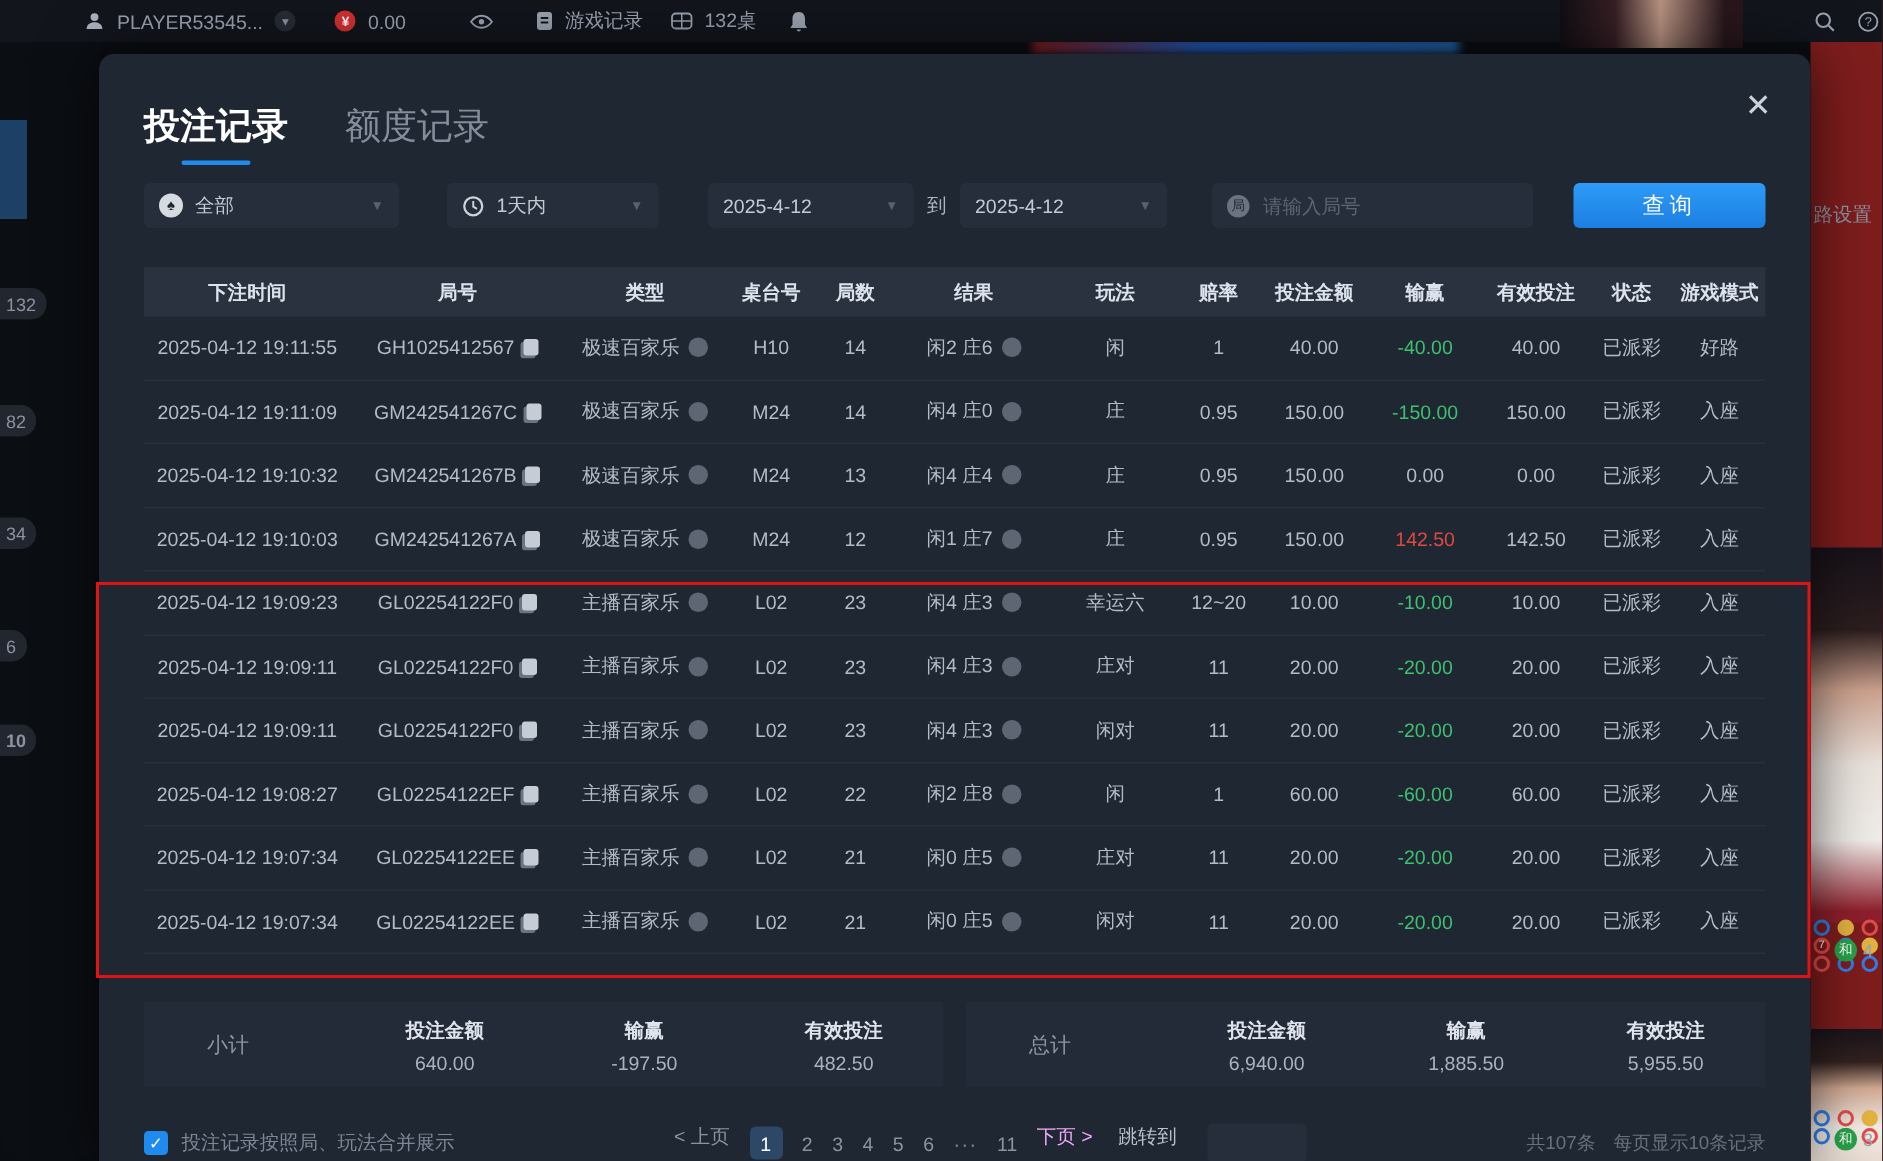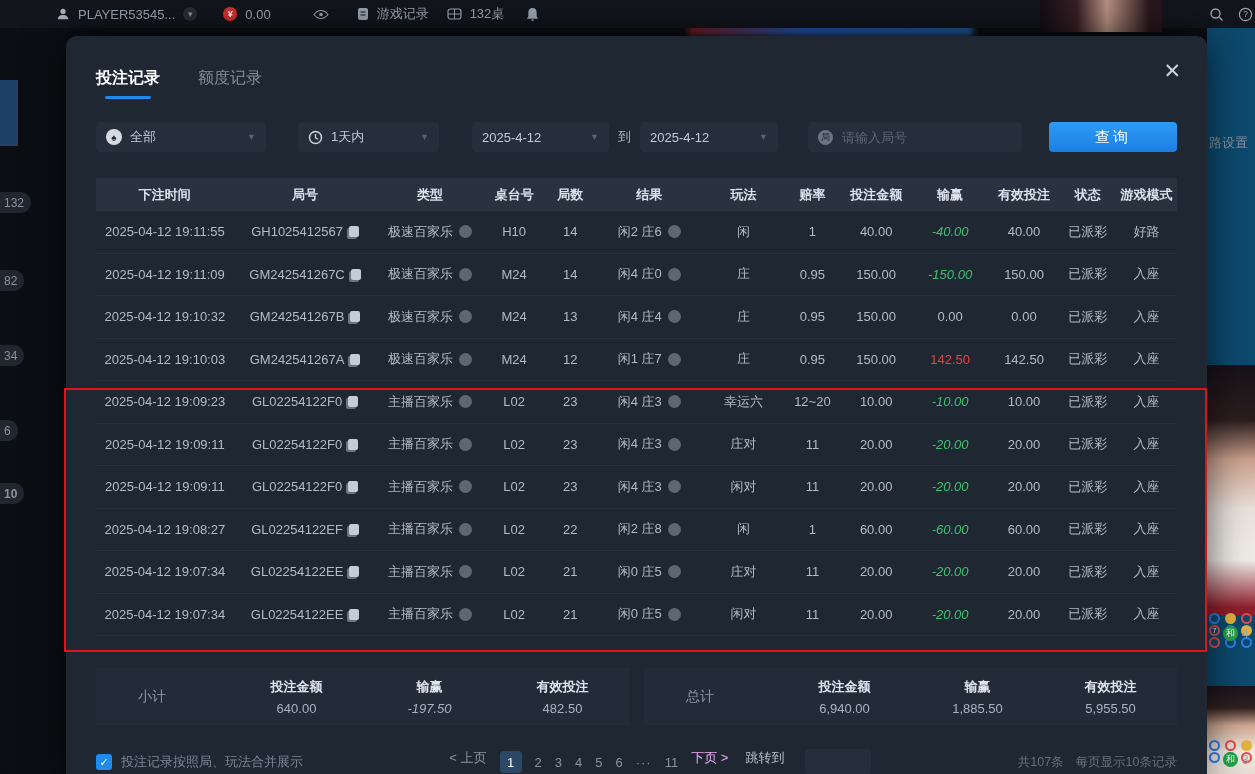--- a/index.html
+++ b/index.html
@@ -20,21 +20,21 @@
   .bg-photo-top{position:absolute;top:0;left:1040px;width:122px;height:32px;z-index:6;
     background:linear-gradient(90deg,#120d12,#3a2026 30%,#caa08c 55%,#2a161c 90%);opacity:.9;}
   .neon-banner{position:absolute;top:25px;left:688px;width:285px;height:11px;z-index:4;
     background:linear-gradient(90deg,rgba(215,40,40,.55),rgba(45,120,250,.7) 40%,rgba(45,150,255,.6));
     filter:blur(3px);border-radius:3px;}
   
   .left-strip{position:absolute;left:0;top:0;width:66px;height:774px;background:#0b0e13;z-index:1;border-radius:18px;}
   .left-blue{position:absolute;left:0;top:80px;width:18px;height:66px;background:#1d4066;}
   .side-badge{position:absolute;left:0;height:21px;background:#22262f;color:#8b92a0;
     font-size:12px;display:flex;align-items:center;padding:0 7px 0 4px;border-radius:0 10px 10px 0;}
-  .right-strip{position:absolute;left:1207px;top:0;width:48px;height:774px;background:#0c4a6e;z-index:1;overflow:hidden;}
+  .right-strip{position:absolute;left:1207px;top:0;width:48px;height:774px;background:#7f1d1d;z-index:1;overflow:hidden;}
   .rs-text{position:absolute;top:134px;left:2px;color:#8d95a3;font-size:13px;white-space:nowrap;}
   .photo{position:absolute;left:0;width:48px;}
   .photo1{top:365px;height:250px;
     background:linear-gradient(180deg,#17121a 0%,#2c1e1e 22%,#caa08c 38%,#e9e2dc 58%,#efece8 78%,#8e1f2c 97%);}
   .photo2{top:686px;height:88px;
     background:linear-gradient(180deg,#1a141c 0%,#32221f 25%,#d0a891 45%,#f2ece6 75%,#e8dcd2 100%);}
   .rmap{position:absolute;left:2px;display:grid;grid-template-columns:repeat(3,15px);grid-gap:1px;}
   .rmap1{top:613px;} .rmap2{top:740px;}
   .rc{width:11px;height:11px;border-radius:50%;border:2px solid #2f7fe8;box-sizing:border-box;
     display:flex;align-items:center;justify-content:center;font-size:7px;color:#fff;}
@@ -43,21 +43,21 @@
   .tie1{top:626px;left:16px;} .tie2{top:752px;left:16px;}
   .tie .dot{width:15px;height:15px;border-radius:50%;background:#27a349;color:#fff;font-size:9px;
     display:flex;align-items:center;justify-content:center;}
   .tie .n{color:#9aa3ae;font-size:12px;}
   
   .modal{position:absolute;left:66px;top:36px;width:1141px;height:738px;background:#1f2733;
     border-radius:10px 10px 0 0;z-index:10;box-sizing:border-box;padding:0 30px;
     box-shadow:0 0 40px rgba(0,0,0,.65);}
   .close{position:absolute;top:24px;right:26px;color:#cdd2da;font-size:21px;cursor:pointer;line-height:1;}
   .tabs{display:flex;gap:38px;margin-top:32px;height:30px;align-items:flex-start;}
-  .tab{font-size:16px;color:#848d9b;cursor:pointer;}
+  .tab{font-size:24px;color:#848d9b;cursor:pointer;}
   .tab.active{color:#fff;font-weight:bold;}
   .tab.active::after{content:"";display:block;width:46px;height:3px;background:#1f8bef;border-radius:2px;margin:7px auto 0;}
   
   .filters{display:flex;align-items:center;margin-top:24px;height:30px;}
   .ctrl{height:30px;background:#262e3b;border-radius:4px;display:flex;align-items:center;
     padding:0 10px;color:#c3cad4;font-size:13px;box-sizing:border-box;cursor:pointer;}
   .caret{font-size:9px;color:#58616f;margin-left:auto;padding-left:8px;}
   .icon-circle{width:16px;height:16px;border-radius:50%;background:#d6dbe2;color:#20262e;
     font-size:10px;display:flex;align-items:center;justify-content:center;margin-right:8px;flex:none;}
   .to-label{color:#aeb5c1;font-size:13px;margin:0 9px;}
@@ -75,21 +75,21 @@
   .thead,.trow{display:flex;align-items:center;}
   .thead{height:33px;background:#2a3240;color:#dde3ec;font-size:13px;font-weight:bold;}
   .trow{height:41.5px;color:#b4bbc7;font-size:13px;border-bottom:1px solid rgba(255,255,255,.045);}
   .cell{display:flex;align-items:center;justify-content:center;white-space:nowrap;overflow:hidden;}
   .c0{flex:13.5 1 0;} .c1{flex:14 1 0;} .c2{flex:10.5 1 0;} .c3{flex:6 1 0;} .c4{flex:5 1 0;}
   .c5{flex:10.5 1 0;} .c6{flex:8 1 0;} .c7{flex:5.5 1 0;} .c8{flex:7 1 0;} .c9{flex:7.5 1 0;}
   .c10{flex:7 1 0;} .c11{flex:5.5 1 0;} .c12{flex:6 1 0;}
   .copy-ic{width:10px;height:11px;background:#c6ccd6;border-radius:2px;margin-left:6px;flex:none;
     box-shadow:-2px 2px 0 0 #6c7480;cursor:pointer;}
   .info-dot{width:13px;height:13px;border-radius:50%;background:#79828f;opacity:.7;margin-left:6px;flex:none;cursor:pointer;}
-  .loss{color:#3ec06f;font-style:italic;} .win{color:#e04840;} .zero{color:#b4bbc7;}
+  .loss{color:#3ec06f;} .win{color:#e04840;} .zero{color:#b4bbc7;}
   
   .summary{display:flex;gap:15px;margin-top:32px;}
   .sum-panel{flex:1;height:57px;background:#242b38;display:flex;align-items:center;padding:0 0 0 42px;}
   .sum-label{width:92px;color:#8d95a3;font-size:14px;}
   .sum-col{flex:1;text-align:center;}
   .sum-col .t{color:#dfe4ec;font-size:13px;font-weight:bold;margin-bottom:5px;}
   .sum-col .v{font-size:13px;color:#aab2bf;}
   
   .footrow{display:flex;align-items:center;margin-top:24px;color:#8b93a1;font-size:13px;}
   .cbx{width:16px;height:16px;border-radius:3px;background:#1f8bef;color:#fff;font-size:11px;

